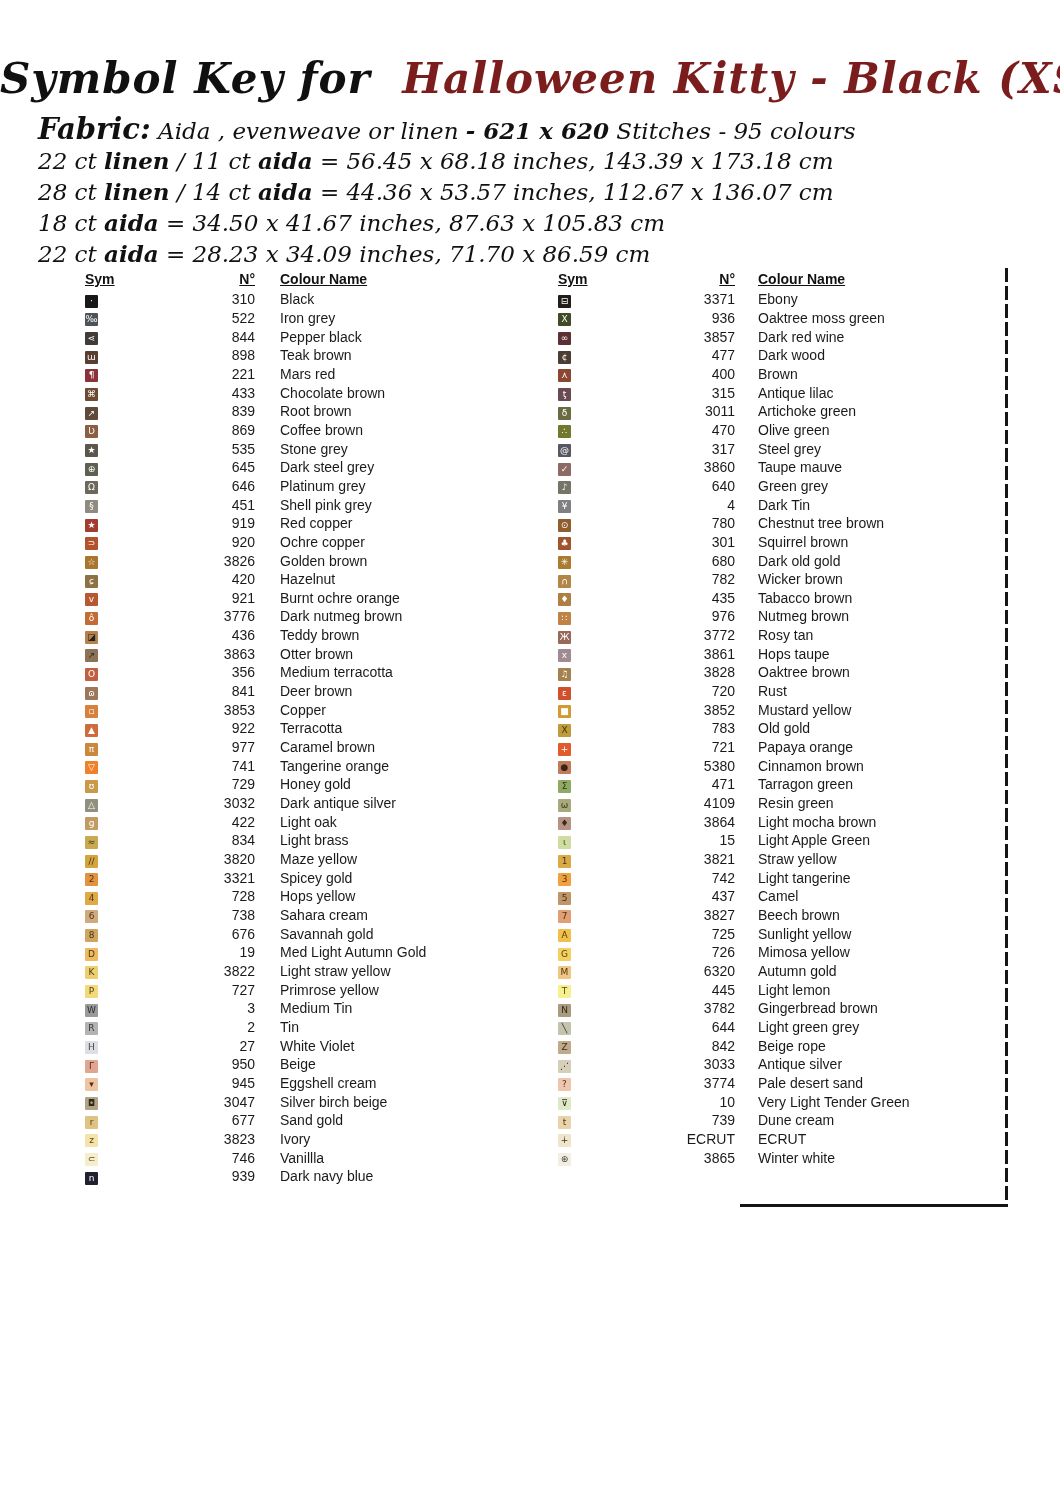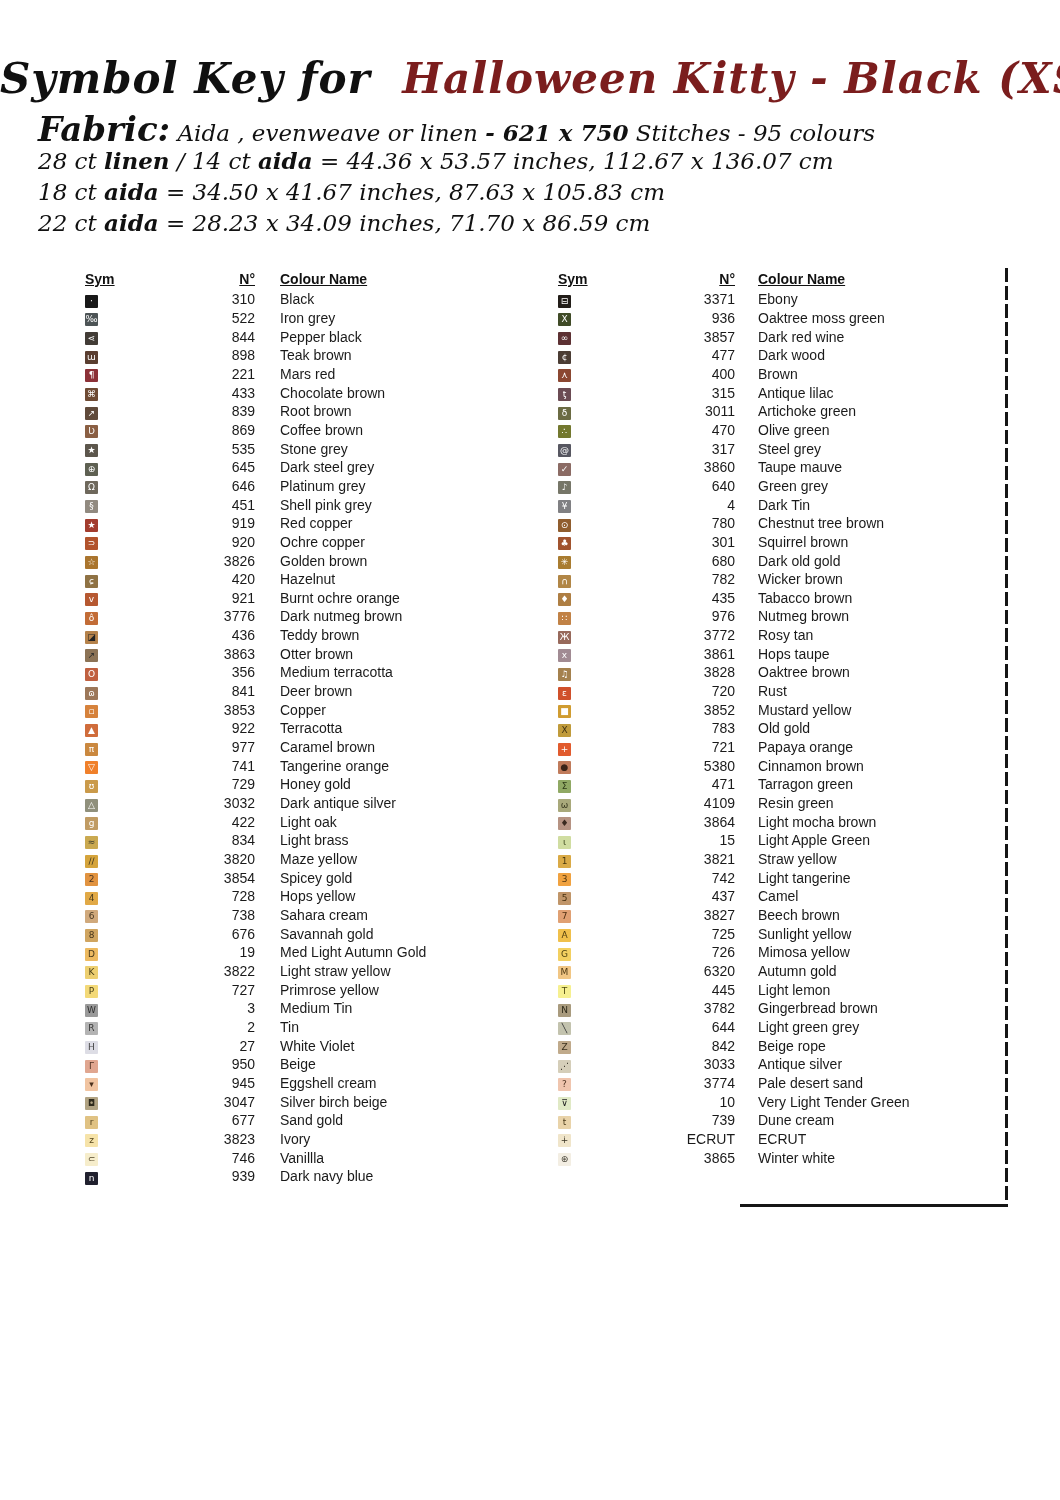--- a/index.html
+++ b/index.html
@@ -8,21 +8,21 @@
   
   .title{position:absolute;top:54px;left:0;width:100%;text-align:center;
          font-family:"DejaVu Serif",serif;font-style:italic;font-weight:bold;
          font-size:42px;letter-spacing:1px;white-space:nowrap;}
   .t-black{color:#101010;text-align:right;}
   .t-red{color:#7b1d1d;margin-left:16px;}
   
   .fabric{position:absolute;left:38px;top:114px;font-family:"DejaVu Serif",serif;
           font-style:italic;font-size:23px;color:#111;}
   .fabric-line{height:31px;line-height:31px;white-space:nowrap;}
-  .fabric-line .lbl{font-weight:bold;font-size:34px;}
+  .fabric-line .lbl{font-weight:bold;font-size:29px;}
   .fabric-line .fb{font-weight:bold;}
   
   .col{position:absolute;top:271px;}
   .col-left{left:85px;width:440px;}
   .col-right{left:558px;width:440px;}
   .hdr{display:flex;align-items:baseline;font-weight:bold;font-size:14px;height:19px;color:#111;}
   .hdr span{text-decoration:underline;white-space:nowrap;}
   .c1{width:22px;flex:0 0 22px;}
   .col-left  .c2{width:148px;flex:0 0 148px;text-align:right;}
   .col-right .c2{width:155px;flex:0 0 155px;text-align:right;}
@@ -40,21 +40,22 @@
 <body>
 
 <div class="page">
 
   <div class="title">
     <span class="t-black">Symbol Key for</span>
     <span class="t-red">Halloween Kitty - Black (XSxl)</span>
   </div>
 
   <div class="fabric" id="fabric-lines">
-      <div class="fabric-line"><span class="lbl">Fabric:</span><span>  Aida , evenweave or  linen </span><span class="fb">- 621 x 750</span><span> Stitches - 95 colours</span></div>
+      <div class="fabric-line"><span class="lbl">Fabric:</span><span>  Aida , evenweave or  linen </span><span class="fb">- 621 x 620</span><span> Stitches - 95 colours</span></div>
+      <div class="fabric-line"><span>22 ct </span><span class="fb">linen</span><span> / 11 ct </span><span class="fb">aida</span><span> = 56.45 x 68.18 inches, 143.39 x 173.18 cm</span></div>
       <div class="fabric-line"><span>28 ct </span><span class="fb">linen</span><span> / 14 ct </span><span class="fb">aida</span><span> = 44.36 x 53.57 inches, 112.67 x 136.07 cm</span></div>
       <div class="fabric-line"><span>18 ct </span><span class="fb">aida</span><span>  = 34.50 x 41.67 inches, 87.63 x 105.83 cm</span></div>
       <div class="fabric-line"><span>22 ct </span><span class="fb">aida</span><span> = 28.23 x 34.09 inches, 71.70 x 86.59 cm</span></div>
     </div>
 
   <div class="col col-left">
     <div class="hdr">
       <span class="c1">Sym</span>
       <span class="c2">N°</span>
       <span class="c3">Colour Name</span>
@@ -210,21 +211,21 @@
           <span class="c2">834</span>
           <span class="c3">Light brass</span>
         </div>
         <div class="row">
           <span class="c1"><span class="sym" style="background: rgb(213, 164, 60); color: rgb(58, 51, 33);">∕∕</span></span>
           <span class="c2">3820</span>
           <span class="c3">Maze yellow</span>
         </div>
         <div class="row">
           <span class="c1"><span class="sym" style="background: rgb(225, 147, 64); color: rgb(74, 53, 32);">2</span></span>
-          <span class="c2">3854</span>
+          <span class="c2">3321</span>
           <span class="c3">Spicey gold</span>
         </div>
         <div class="row">
           <span class="c1"><span class="sym" style="background: rgb(225, 169, 70); color: rgb(74, 58, 30);">4</span></span>
           <span class="c2">728</span>
           <span class="c3">Hops yellow</span>
         </div>
         <div class="row">
           <span class="c1"><span class="sym" style="background: rgb(208, 169, 124); color: rgb(70, 55, 35);">6</span></span>
           <span class="c2">738</span>

